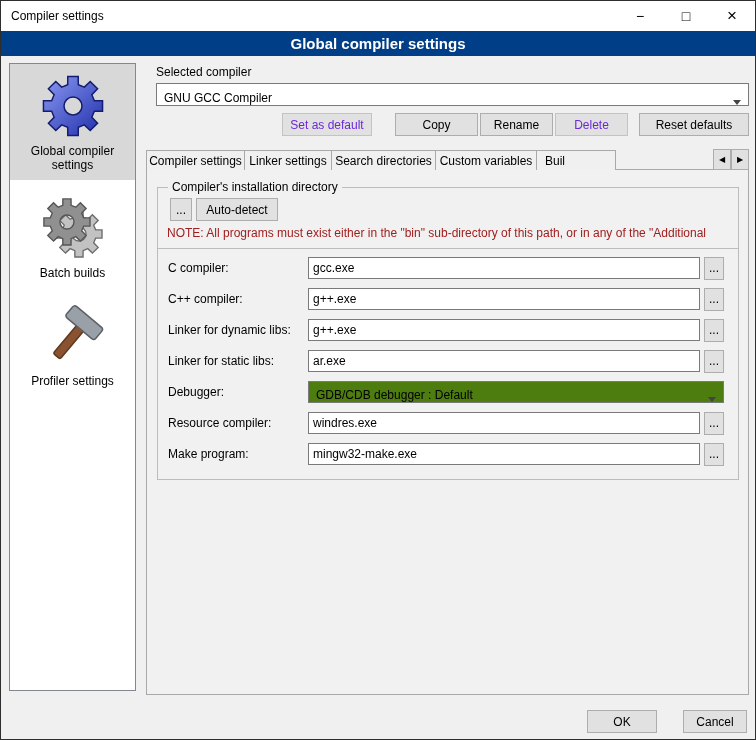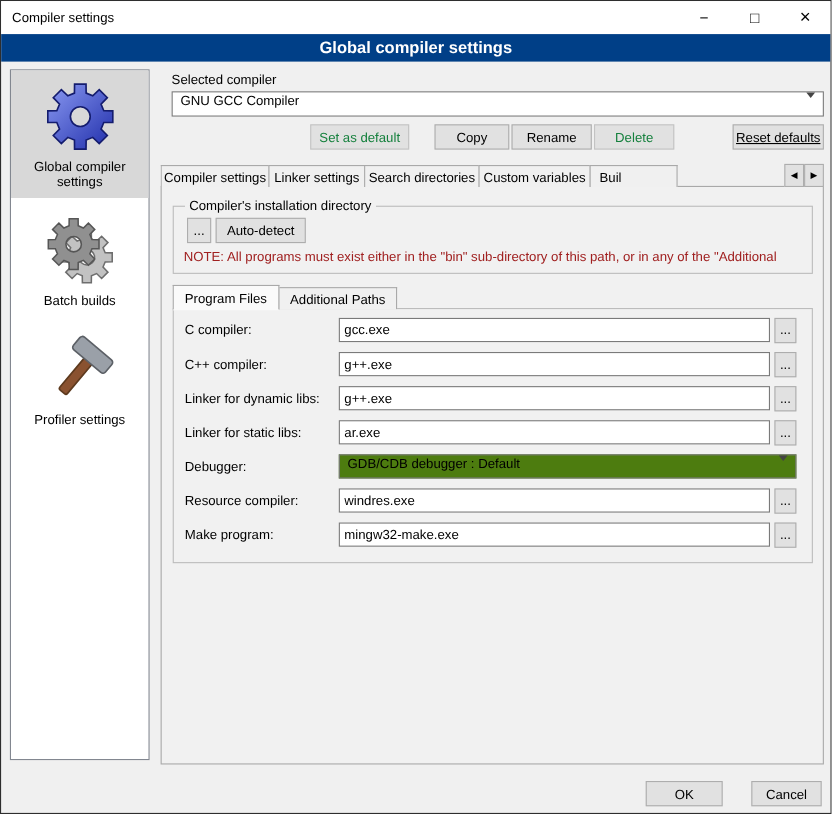--- a/index.html
+++ b/index.html
@@ -23,32 +23,32 @@
   .sidebar { position:absolute; left:8px; top:62px; width:127px; height:628px; background:#fff; border:1px solid #828790; }
   .side-item { padding:10px 2px 8px; text-align:center; cursor:default; margin-top:6px; }
   .side-item.selected { background:#d8d8d8; margin-top:0; }
   .side-icon { width:64px; height:64px; margin:0 auto 6px; }
   .side-label { line-height:14px; }
 
   
   .main { position:absolute; left:145px; top:62px; width:603px; height:632px; }
   .sel-label { position:absolute; left:10px; top:2px; }
 
-  .combo { background:#fff; border:1px solid #7a7a7a; height:23px; display:flex; align-items:flex-start; padding:0 7px; cursor:default; }
+  .combo { background:#fff; border:1px solid #7a7a7a; height:23px; display:flex; align-items:flex-end; padding:0 7px; cursor:default; }
   .combo .arrow { margin-left:auto; width:0; height:0; border-left:4px solid transparent; border-right:4px solid transparent; border-top:5px solid #444; }
   .combo-main { position:absolute; left:10px; top:20px; width:593px; }
 
   .btn { background:#e1e1e1; border:1px solid #adadad; height:23px; font-size:12px; font-family:inherit;
          display:flex; align-items:center; justify-content:center; cursor:default; white-space:nowrap; }
-  .btn.disabled { color:#15803d; border-color:#c3c3c3; }
+  .btn.disabled { color:#6d28d9; border-color:#c3c3c3; }
 
   .btn-row { position:absolute; left:10px; top:50px; width:593px; display:flex; }
   .sp1 { width:126px; } .sp2 { width:23px; }
-  .b-setdef { width:90px; } .b-copy { width:68px; } .b-rename { width:73px; margin-left:2px; }
-  .b-delete { width:73px; margin-left:2px; } .b-reset { width:83px; margin-left:auto;text-decoration:underline; }
+  .b-setdef { width:90px; } .b-copy { width:83px; } .b-rename { width:73px; margin-left:2px; }
+  .b-delete { width:73px; margin-left:2px; } .b-reset { width:110px; margin-left:auto; }
 
   
   .tabstrip { position:absolute; left:0; top:84px; width:603px; height:23px; display:flex; align-items:flex-end; z-index:2; }
   .tabs-viewport { flex:1; display:flex; align-items:flex-end; overflow:hidden; height:23px; }
   .tab { flex:0 0 auto; white-space:nowrap; overflow:hidden; text-align:center; height:20px; line-height:20px;
          background:#f0f0f0; border:1px solid #a9a9a9; border-bottom:none; margin-right:-1px; cursor:default; }
   .tab.active { height:23px; line-height:22px; background:#fafafa; border-bottom:1px solid #fafafa; margin-bottom:-1px; position:relative; z-index:3; }
   .tab-arrow { width:18px; height:21px; font-size:8px; padding:0; }
 
   
@@ -182,24 +182,20 @@
 
       <fieldset class="groupbox">
         <legend>Compiler's installation directory</legend>
         <div class="dir-row">
           <div class="btn b-browse">...</div>
           <div class="btn b-autodetect">Auto-detect</div>
         </div>
         <div class="note">NOTE: All programs must exist either in the "bin" sub-directory of this path, or in any of the "Additional</div>
       </fieldset>
 
-      <div class="subtabstrip">
-        <div class="tab active" style="padding:0 10px">Program Files</div>
-        <div class="tab" style="padding:0 10px">Additional Paths</div>
-      </div>
 
       <div class="innerpanel">
 
         <div class="f-row">
           <span class="f-label">C compiler:</span>
           <input class="input f-input" value="gcc.exe" style="">
           <div class="btn f-browse">...</div>
         </div>
 
         <div class="f-row">

